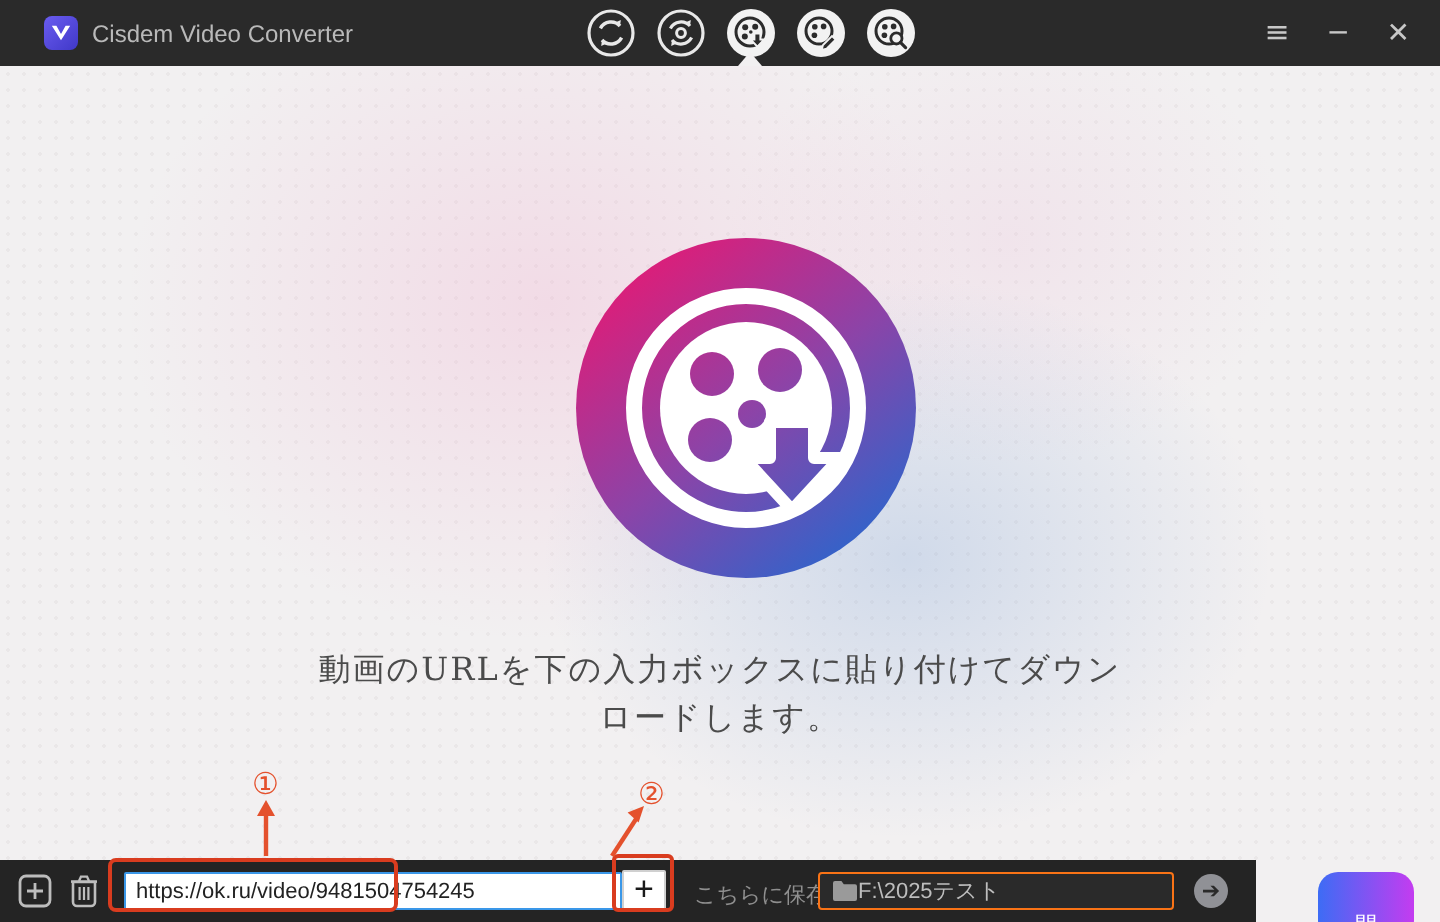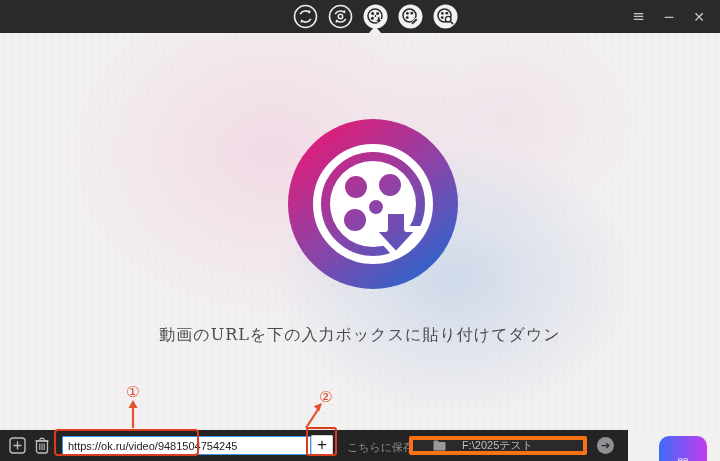--- a/index.html
+++ b/index.html
@@ -68,22 +68,22 @@
   }
   .plus-btn {
     position: absolute; left: 311px; top: 5px; width: 22px; height: 21px;
     background: #fff; border: 1px solid #d0d0d0; border-radius: 1px;
     font-size: 17px; line-height: 1; color: #1a1a1a; cursor: pointer;
     display: flex; align-items: center; justify-content: center; padding: 0 0 2px 0;
   }
   .save-label { position: absolute; left: 347px; top: 10px; font-size: 11px; color: #8f8f8f; }
   .path-field {
     position: absolute; left: 409px; top: 6px; width: 178px; height: 19px;
-    border: 4px solid #f97316; border-radius: 2px; background: #2a2a2a;
-    display: flex; align-items: center; gap: 16px; padding: 0 20px; cursor: pointer;
+    border: 1px solid #f97316; border-radius: 2px; background: #2a2a2a;
+    display: flex; align-items: center; gap: 0; padding: 0 6px; cursor: pointer;
   }
   .path-text { font-size: 11px; color: #bdbdbd; white-space: nowrap; }
   .go-btn {
     position: absolute; left: 597px; top: 7px; width: 17px; height: 17px;
     border-radius: 50%; background: #909196; border: none; cursor: pointer;
     color: #2a2a2a; font-size: 11px; line-height: 17px; text-align: center; padding: 0;
     font-family: "DejaVu Sans", sans-serif;
   }
   .start-btn {
     position: absolute; left: 659px; top: 6px; width: 48px; height: 20px;
@@ -100,20 +100,28 @@
   .ann-label-1 { left: 126px; top: 383px; }
   .ann-label-2 { left: 319px; top: 388px; }
   .ann-arrows { position: absolute; left: 0; top: 0; width: 720px; height: 461px; pointer-events: none; }
 </style>
 </head>
 <body>
 
 <div class="window">
 
   <header class="titlebar">
+    <div class="title-left">
+      <span class="app-logo">
+        <svg width="11" height="11" viewBox="0 0 12 12">
+            <path d="M1 2 L6 10 L11 2 L8.5 2 L6 6.5 L3.5 2 Z" fill="#fff"></path>
+          </svg>
+      </span>
+      <span class="title-text">Cisdem Video Converter</span>
+    </div>
 
     <nav class="tab-icons">
       <button class="tab-btn" title="">
         <svg width="25" height="25" viewBox="0 0 25 25">
           <circle cx="12.5" cy="12.5" r="11" fill="none" stroke="#e8e8e8" stroke-width="1.6"></circle>
           <path d="M7.2 10.2 A6 6 0 0 1 17 9" fill="none" stroke="#e8e8e8" stroke-width="1.7"></path>
           <path d="M17 9 l0.4 -3 l-3 1.4 z" fill="#e8e8e8"></path>
           <path d="M17.8 14.8 A6 6 0 0 1 8 16" fill="none" stroke="#e8e8e8" stroke-width="1.7"></path>
           <path d="M8 16 l-0.4 3 l3 -1.4 z" fill="#e8e8e8"></path>
         </svg>
@@ -185,20 +193,21 @@
         <circle cx="85" cy="85" r="43" fill="#fff"></circle>
         <circle cx="68" cy="68" r="11" fill="url(#lg)"></circle>
         <circle cx="102" cy="66" r="11" fill="url(#lg)"></circle>
         <circle cx="88" cy="88" r="7" fill="url(#lg)"></circle>
         <circle cx="67" cy="101" r="11" fill="url(#lg)"></circle>
         <path d="M97 92 L119 92 L119 110 L132 110 L108 136 L84 110 L97 110 Z" fill="url(#lg)" stroke="#fff" stroke-width="6" stroke-linejoin="round"></path>
       </svg>
     </div>
     <div class="instruction">
       <div>動画のURLを下の入力ボックスに貼り付けてダウン</div>
+      <div>ロードします。</div>
     </div>
   </main>
 
   <footer class="bottombar">
     <button class="tool-icon icon-add-url" title="">
       <svg width="17" height="17" viewBox="0 0 17 17">
         <rect x="1" y="1" width="15" height="15" rx="3" fill="none" stroke="#bdbdbd" stroke-width="1.4"></rect>
         <path d="M8.5 4.5 v8 M4.5 8.5 h8" stroke="#bdbdbd" stroke-width="1.4"></path>
       </svg>
     </button>

